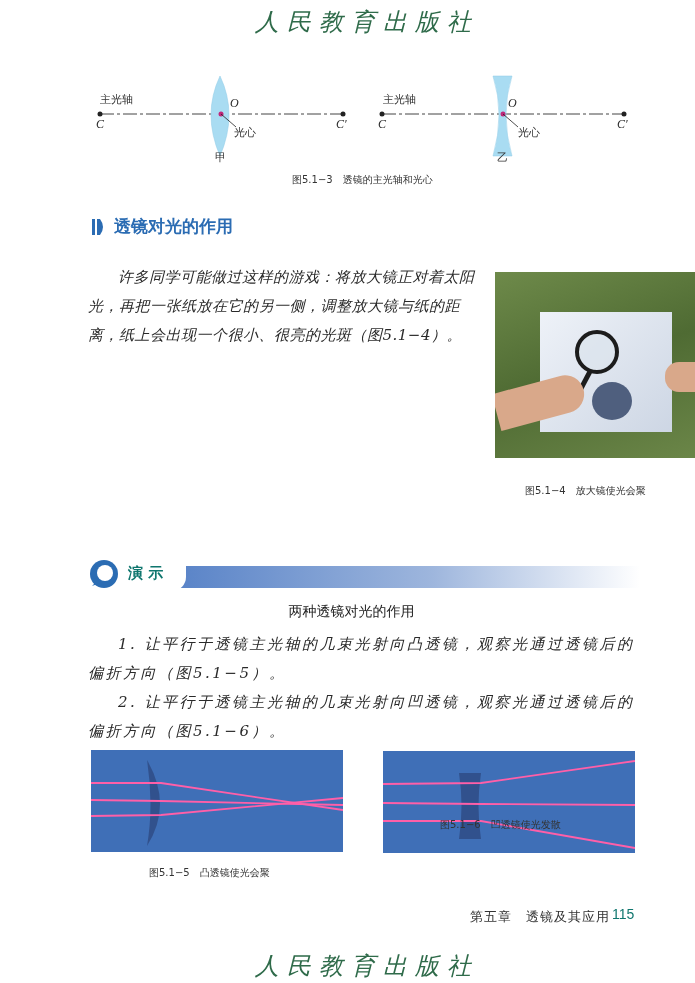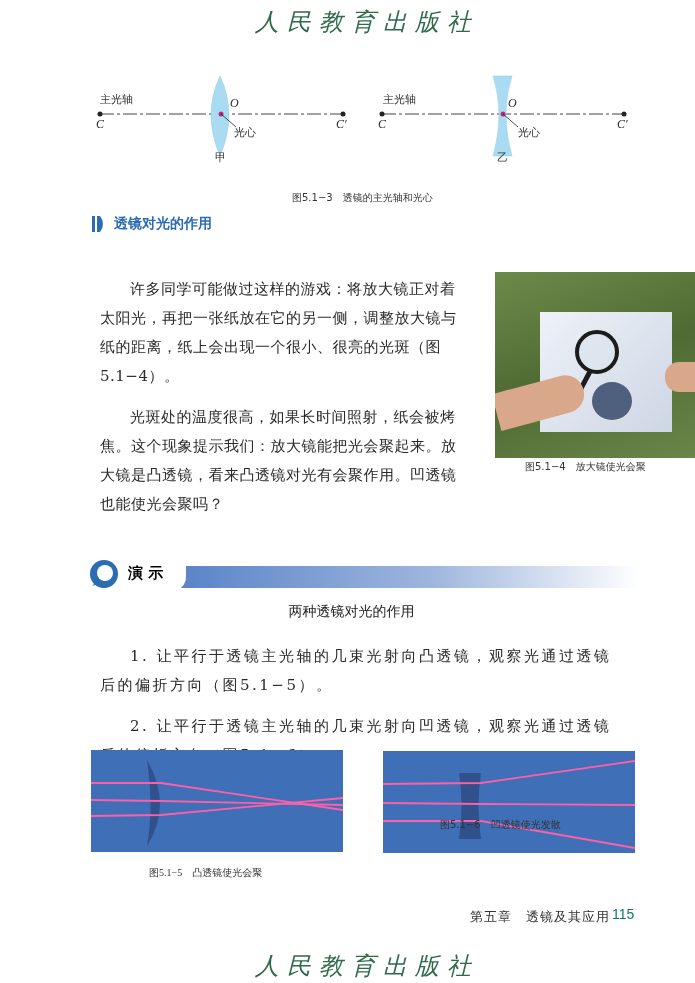--- a/index.html
+++ b/index.html
@@ -2,23 +2,23 @@
 <html><head>
 <meta charset="utf-8">
 <style>
   html, body { margin:0; padding:0; background:#fff; }
   body { width:695px; height:983px; position:relative; overflow:hidden; font-family:"DejaVu Serif","Liberation Serif",serif; color:#2a2a2a; }
   .abs { position:absolute; }
   .brand { color:#2f6b4a; font-family:Liberation Mono, monospace; font-style:italic; font-size:24px; letter-spacing:8px; white-space:nowrap; }
   .diagram-label { font-size:11px; color:#333; font-family:"DejaVu Sans",sans-serif; }
   .italic { font-style:italic; font-family:"Liberation Serif",serif; font-size:12px; }
   .caption { font-size:10px; color:#333; font-family:"DejaVu Sans",sans-serif; white-space:nowrap; }
-  .section-title { color:#2b6cb3; font-family:"DejaVu Sans",sans-serif; font-size:14px; font-weight:bold; }
+  .section-title { color:#2b6cb3; font-family:"DejaVu Sans",sans-serif; font-size:17px; font-weight:bold; }
   .para { font-size:15px; line-height:29px; letter-spacing:0.5px; }
-  .para p { margin:12px; }
+  .para p { margin:0;font-style:italic; }
   .indent { text-indent:30px; }
   .demo-bar { background:linear-gradient(90deg,#5a84c8 0%, #9eb6dd 55%, #ffffff 100%); }
   .sub-title { font-family:"DejaVu Sans",sans-serif; font-size:14px; color:#222; }
   .footer-text { font-size:13px; color:#333; font-family:"DejaVu Serif",serif; letter-spacing:1px; }
   .page-num { font-family:"Liberation Sans",sans-serif; font-size:14px; color:#0f766e; }
 </style>
 </head>
 <body>
 
 <div class="abs brand" style="left:255px;top:6px;">人民教育出版社</div>
@@ -47,70 +47,69 @@
   <span class="abs diagram-label" style="left:144px;top:53px;">光心</span>
   <span class="abs diagram-label" style="left:125px;top:78px;">甲</span>
 
   <span class="abs diagram-label" style="left:293px;top:20px;">主光轴</span>
   <span class="abs italic" style="left:288px;top:45px;">C</span>
   <span class="abs italic" style="left:527px;top:45px;">C′</span>
   <span class="abs italic" style="left:418px;top:24px;">O</span>
   <span class="abs diagram-label" style="left:428px;top:53px;">光心</span>
   <span class="abs diagram-label" style="left:407px;top:78px;">乙</span>
 </div>
-<div class="abs caption" style="left:282px;top:191px;padding-left:10px;">图5.1−3　透镜的主光轴和光心</div>
+<div class="abs caption" style="left:282px;top:173px;padding-left:10px;">图5.1−3　透镜的主光轴和光心</div>
 
 <div class="abs" style="left:92px;top:215px;display:flex;align-items:center;">
   <svg width="14" height="16">
     <rect x="0" y="0" width="3" height="16" fill="#2b6cb3"></rect>
     <path d="M5,0 L8,0 Q14,8 8,16 L5,16 Z" fill="#2b6cb3"></path>
   </svg>
   <span class="section-title" style="margin-left:8px;">透镜对光的作用</span>
 </div>
 
 <div class="abs para" style="left:88px;top:263px;width:392px;">
   <p class="indent">许多同学可能做过这样的游戏：将放大镜正对着太阳光，再把一张纸放在它的另一侧，调整放大镜与纸的距离，纸上会出现一个很小、很亮的光斑（图5.1−4）。</p>
-  <p class="indent">光斑处的温度很高，如果长时间照射，纸会被烤焦。这个现象提示我们：放大镜能把光会聚起来。放大镜是凸透镜，看来凸透镜对光有会聚作用。凹透镜也能使光会聚吗？</p>
 </div>
 
 <div class="abs" style="left:495px;top:272px;width:200px;height:186px;background:linear-gradient(160deg,#6e8a4a,#4f6b33 50%,#6b8648);overflow:hidden;">
   <div class="abs" style="left:45px;top:40px;width:132px;height:120px;background:linear-gradient(135deg,#eef2f8,#cdd6e4);"></div>
   <div class="abs" style="left:80px;top:58px;width:36px;height:36px;border:4px solid #1c1c1c;border-radius:50%;background:rgba(220,228,236,0.7);"></div>
   <div class="abs" style="left:88px;top:98px;width:5px;height:20px;background:#1c1c1c;transform:rotate(28deg);"></div>
   <div class="abs" style="left:97px;top:110px;width:40px;height:38px;border-radius:50%;background:#4f5f7e;"></div>
   <div class="abs" style="left:0;top:110px;width:90px;height:38px;background:#d9a88a;border-radius:0 20px 20px 0;transform:rotate(-15deg);"></div>
   <div class="abs" style="left:170px;top:90px;width:40px;height:30px;background:#d9a88a;border-radius:14px 0 0 14px;"></div>
 </div>
-<div class="abs caption" style="left:525px;top:460px;">图5.1−4　放大镜使光会聚</div>
+<div class="abs caption" style="left:525px;top:484px;">图5.1−4　放大镜使光会聚</div>
 
 <div class="abs demo-bar" style="left:180px;top:566px;width:460px;height:22px;"></div>
 <div class="abs" style="left:86px;top:557px;width:100px;height:34px;background:#fff;border-radius:0 0 14px 0;"></div>
 <svg class="abs" style="left:88px;top:558px;" width="32" height="32">
   <circle cx="16" cy="16" r="14" fill="#2b6cb3"></circle>
   <circle cx="17" cy="15" r="8" fill="#fff"></circle>
   <path d="M4,28 L10,22 L12,25 Z" fill="#2b6cb3"></path>
 </svg>
-<div class="abs" style="left:128px;top:564px;color:#000000;font-family:'DejaVu Sans',sans-serif;font-weight:bold;font-size:15px;">演 示</div>
+<div class="abs" style="left:128px;top:564px;color:#0f766e;font-family:'DejaVu Sans',sans-serif;font-weight:bold;font-size:15px;">演 示</div>
 
 <div class="abs sub-title" style="left:4px;width:695px;text-align:center;top:603px;">两种透镜对光的作用</div>
 
 <div class="abs para" style="left:88px;top:630px;width:548px;letter-spacing:2.5px;">
   <p class="indent">1. 让平行于透镜主光轴的几束光射向凸透镜，观察光通过透镜后的偏折方向（图5.1−5）。</p>
   <p class="indent">2. 让平行于透镜主光轴的几束光射向凹透镜，观察光通过透镜后的偏折方向（图5.1−6）。</p>
 </div>
 
 <div class="abs" style="left:91px;top:750px;width:252px;height:102px;background:#3f6fb7;overflow:hidden;">
   <svg width="252" height="102">
     <path d="M56,10 Q82,55 56,96 Q63,55 56,10 Z" fill="#2f4c86" opacity="0.85"></path>
     <polyline points="0,33 70,33 252,60" stroke="#ff5fa8" stroke-width="1.8" fill="none"></polyline>
     <polyline points="0,50 70,51 252,55" stroke="#ff5fa8" stroke-width="1.8" fill="none"></polyline>
     <polyline points="0,66 70,65 252,48" stroke="#ff5fa8" stroke-width="1.8" fill="none"></polyline>
   </svg>
 </div>
-<div class="abs caption" style="left:149px;top:866px;font-family:Liberation Serif, serif;">图5.1−5　凸透镜使光会聚</div>
+<div class="abs caption" style="left:149px;top:866px;">图5.1−5　凸透镜使光会聚</div>
 
 <div class="abs" style="left:383px;top:751px;width:252px;height:102px;background:#3f6fb7;overflow:hidden;">
   <svg width="252" height="102">
     <path d="M76,22 L98,22 Q93,55 98,88 L76,88 Q81,55 76,22 Z" fill="#2f4c86" opacity="0.85"></path>
     <polyline points="0,33 98,32 252,10" stroke="#ff5fa8" stroke-width="1.8" fill="none"></polyline>
     <polyline points="0,52 98,53 252,54" stroke="#ff5fa8" stroke-width="1.8" fill="none"></polyline>
     <polyline points="0,70 98,70 252,97" stroke="#ff5fa8" stroke-width="1.8" fill="none"></polyline>
   </svg>
 </div>
 <div class="abs caption" style="left:440px;top:818px;">图5.1−6　凹透镜使光发散</div>

